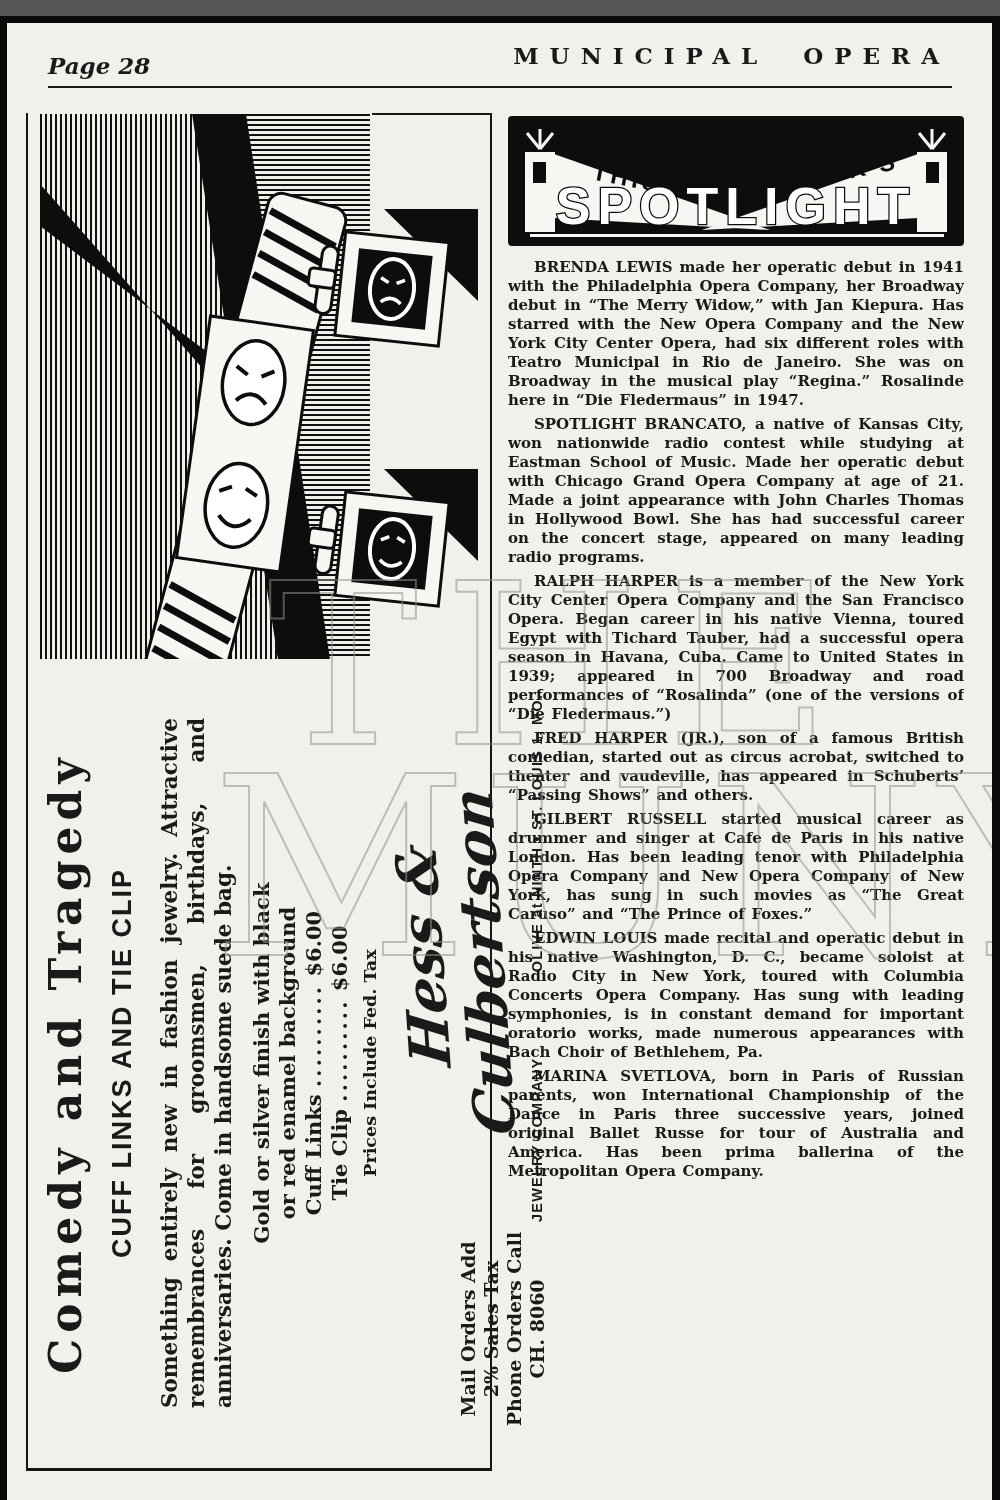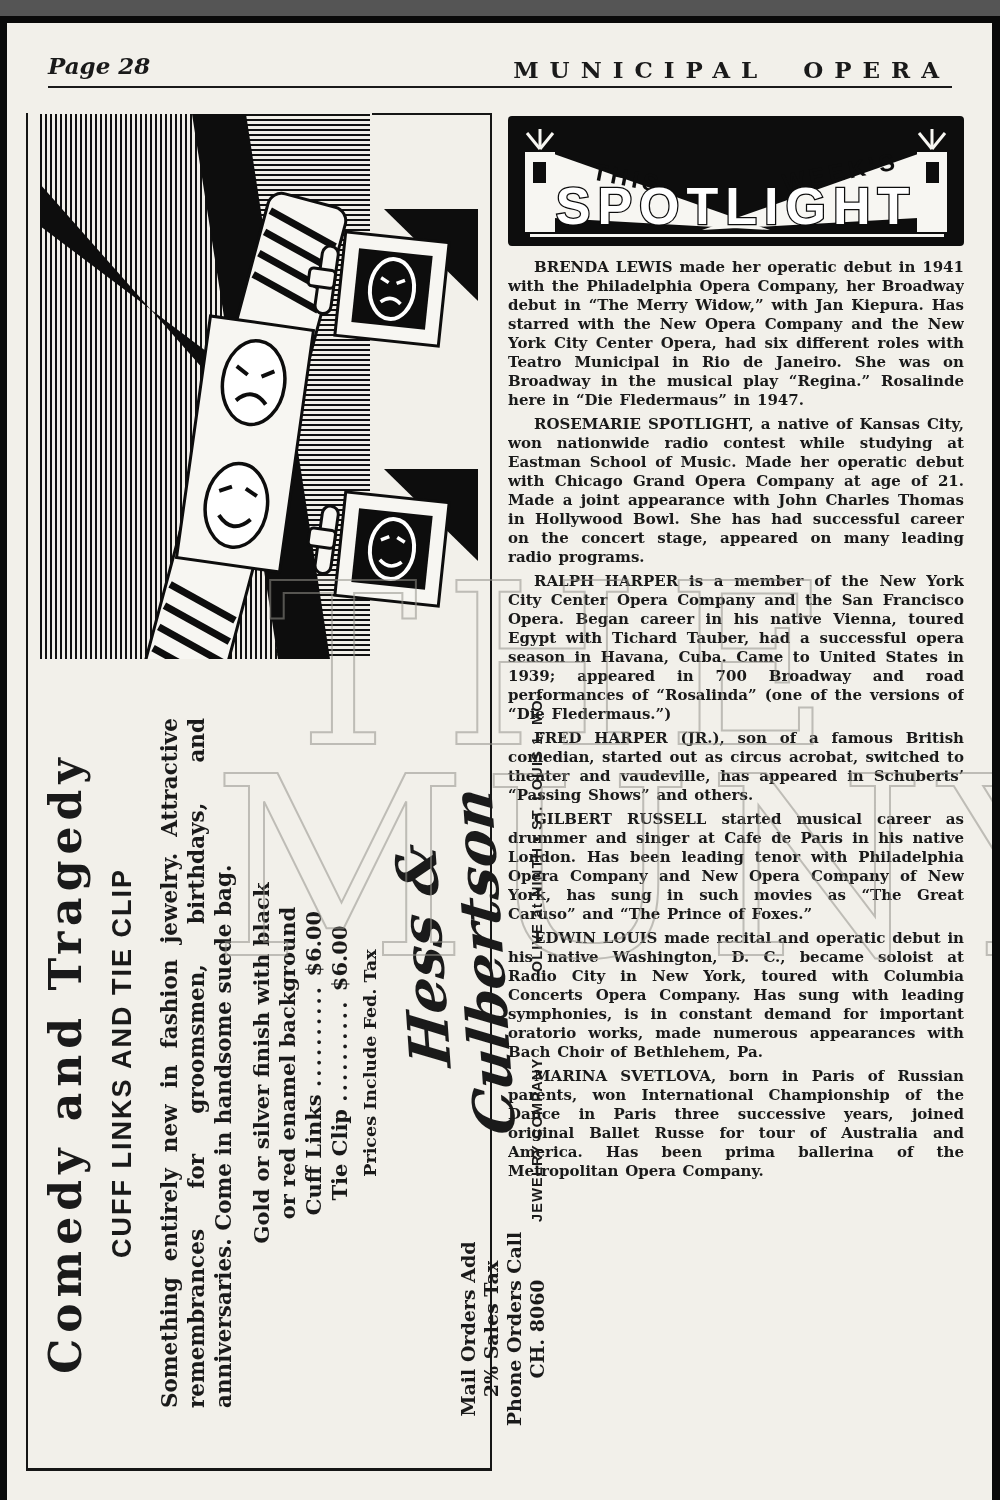--- a/index.html
+++ b/index.html
@@ -10,21 +10,21 @@
   }
   
   .edge{position:absolute;background:#0a0a0a;z-index:40;}
   .edge-top{left:0;top:0;width:1000px;height:7px;}
   .edge-left{left:0;top:0;width:7px;height:1500px;}
   .edge-right{right:0;top:0;width:8px;height:1500px;}
   .edge-bottom{left:0;bottom:0;width:1000px;height:14px;}
 
   
   .hdr-page{position:absolute;left:48px;top:36px;font-size:23px;font-weight:bold;font-style:italic;}
-  .hdr-title{position:absolute;right:50px;top:40px;font-size:23px;font-weight:bold;letter-spacing:11px;word-spacing:16px;}
+  .hdr-title{position:absolute;right:50px;top:26px;font-size:23px;font-weight:bold;letter-spacing:11px;word-spacing:16px;}
   .hdr-rule{position:absolute;left:48px;top:70px;width:904px;height:2px;background:#1a1a1a;}
 
   
   .ad-box{position:absolute;left:26px;top:97px;width:462px;height:1355px;
     border-left:2px solid #161616;border-right:2px solid #161616;border-bottom:3px solid #161616;}
   .ad-top-rule{position:absolute;right:0;top:0;width:118px;height:2px;background:#161616;}
   .ad-illus{position:absolute;left:12px;top:1px;}
 
   
   .ad-rotwrap{position:absolute;left:12px;top:553px;width:432px;height:790px;}
@@ -220,21 +220,21 @@
           </g>
       </g>
       <text x="118" y="70" transform="rotate(11 118 70)" text-anchor="middle" font-family="Liberation Sans, sans-serif" font-weight="bold" font-size="24" letter-spacing="4" fill="#0d0d0d">THIS</text>
       <text x="334" y="64" transform="rotate(-11 334 64)" text-anchor="middle" font-family="Liberation Sans, sans-serif" font-weight="bold" font-size="24" letter-spacing="4" fill="#0d0d0d">WEEK'S</text>
       <text x="228" y="108" text-anchor="middle" paint-order="stroke" font-family="Liberation Sans, sans-serif" font-weight="bold" font-size="52" letter-spacing="7" fill="#fff" stroke="#0d0d0d" stroke-width="2.5">SPOTLIGHT</text>
       <rect x="22" y="118" width="414" height="3" fill="#f7f6f2"></rect>
     </svg>
 
     <div class="articles">
       <p><span>BRENDA LEWIS</span><span> made her operatic debut in 1941 with the Philadelphia Opera Company, her Broadway debut in “The Merry Widow,” with Jan Kiepura.  Has starred with the New Opera Company and the New York City Center Opera, had six different roles with Teatro Municipal in Rio de Janeiro.  She was on Broadway in the musical play “Regina.”  Rosalinde here in “Die Fledermaus” in 1947.</span></p>
-      <p><span>ROSEMARIE SPOTLIGHT</span><span>, a native of Kansas City, won nationwide radio contest while studying at Eastman School of Music.  Made her operatic debut with Chicago Grand Opera Company at age of 21.  Made a joint appearance with John Charles Thomas in Hollywood Bowl. She has had successful career on the concert stage, appeared on many leading radio programs.</span></p>
+      <p><span>SPOTLIGHT BRANCATO</span><span>, a native of Kansas City, won nationwide radio contest while studying at Eastman School of Music.  Made her operatic debut with Chicago Grand Opera Company at age of 21.  Made a joint appearance with John Charles Thomas in Hollywood Bowl. She has had successful career on the concert stage, appeared on many leading radio programs.</span></p>
       <p><span>RALPH HARPER</span><span> is a member of the New York City Center Opera Company and the San Francisco Opera. Began career in his native Vienna, toured Egypt with Tichard Tauber, had a successful opera season in Havana, Cuba.  Came to United States in 1939; appeared in 700 Broadway and road performances of “Rosalinda” (one of the versions of “Die Fledermaus.”)</span></p>
       <p><span>FRED HARPER (JR.)</span><span>, son of a famous British comedian, started out as circus acrobat, switched to theater and vaudeville, has appeared in Schuberts’ “Passing Shows” and others.</span></p>
       <p><span>GILBERT RUSSELL</span><span> started musical career as drummer and singer at Cafe de Paris in his native London.  Has been leading tenor with Philadelphia Opera Company and New Opera Company of New York, has sung in such movies as “The Great Caruso” and “The Prince of Foxes.”</span></p>
       <p><span>EDWIN LOUIS</span><span> made recital and operatic debut in his native Washington, D. C., became soloist at Radio City in New York, toured with Columbia Concerts Opera Company.  Has sung with leading symphonies, is in constant demand for important oratorio works, made numerous appearances with Bach Choir of Bethlehem, Pa.</span></p>
       <p><span>MARINA SVETLOVA</span><span>, born in Paris of Russian parents, won International Championship of the Dance in Paris three successive years, joined original Ballet Russe for tour of Australia and America.  Has been prima ballerina of the Metropolitan Opera Company.</span></p>
 
     </div>
   </div>
 
   <div class="wm wm1">THE</div>

